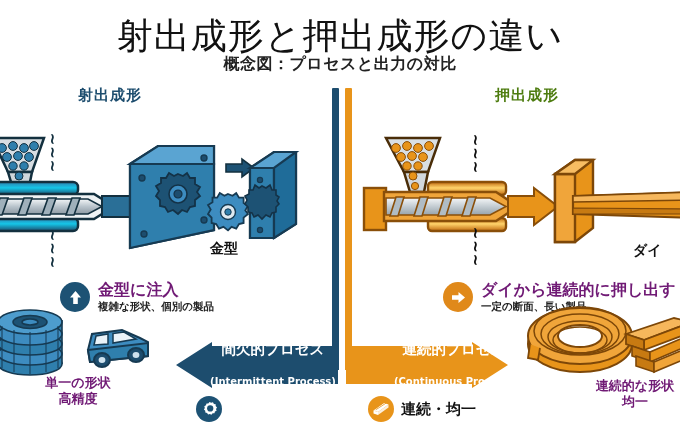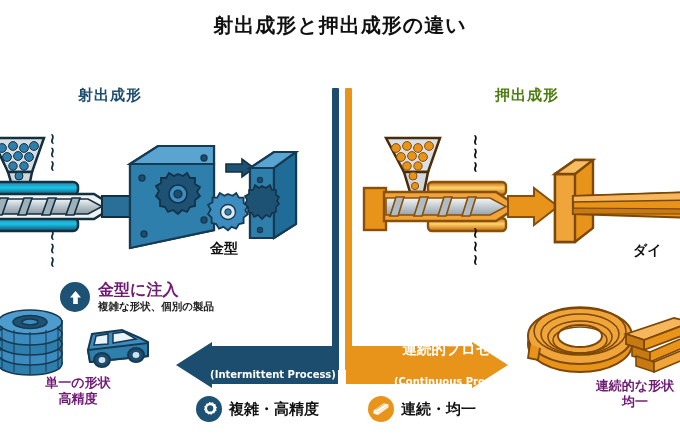--- a/index.html
+++ b/index.html
@@ -6,21 +6,21 @@
   body{
     width:680px;height:440px;overflow:hidden;background:#ffffff;
     font-family:"DejaVu Sans","Liberation Sans",sans-serif;
     color:#1a1a1a;position:relative;
   }
   #stage{position:relative;width:680px;height:440px;}
 
   
   .title{
     position:absolute;left:0;top:12px;width:680px;text-align:center;
-    font-size:20px;font-weight:bold;letter-spacing:1px;color:#111;
+    font-size:36px;font-weight:normal;letter-spacing:1px;color:#111;
   }
   .subtitle{
     position:absolute;left:0;top:54px;width:680px;text-align:center;
     font-size:16px;font-weight:bold;color:#222;letter-spacing:.5px;
   }
 
   
   .col-head{
     position:absolute;font-size:15px;font-weight:bold;letter-spacing:1px;
   }
@@ -79,20 +79,21 @@
   .out-cap{position:absolute;text-align:center;font-size:13px;font-weight:bold;
     color:#701a75;line-height:1.25;}
   svg{display:block;overflow:visible;}
 </style>
 </head>
 <body>
 
 <div id="stage">
 
   <div class="title">射出成形と押出成形の違い</div>
+  <div class="subtitle">概念図：プロセスと出力の対比</div>
 
   <div class="col-head left">射出成形</div>
   <div class="col-head right">押出成形</div>
 
   <div class="divider blue"></div>
   <div class="divider orange"></div>
   <div class="div-foot blue"></div>
   <div class="div-foot orange"></div>
 
   <div class="machine" style="left:-18px;top:134px;">
@@ -280,20 +281,31 @@
       <svg width="17" height="17" viewBox="0 0 17 17">
         <path d="M8.5 2 L14 8.5 L10.8 8.5 L10.8 15 L6.2 15 L6.2 8.5 L3 8.5 Z" fill="#fff"></path>
       </svg>
     </div>
     <div class="txt">
       <div class="main">金型に注入</div>
       <div class="sub">複雑な形状、個別の製品</div>
     </div>
   </div>
 
+  <div class="callout" style="left:443px;top:282px;">
+    <div class="badge orange">
+      <svg width="17" height="17" viewBox="0 0 17 17">
+        <path d="M15 8.5 L8.5 14 L8.5 10.8 L2 10.8 L2 6.2 L8.5 6.2 L8.5 3 Z" fill="#fff"></path>
+      </svg>
+    </div>
+    <div class="txt">
+      <div class="main">ダイから連続的に押し出す</div>
+      <div class="sub">一定の断面、長い製品</div>
+    </div>
+  </div>
 
   <div class="machine" style="left:-14px;top:300px;">
     <svg width="180" height="80" viewBox="0 0 180 80">
 
       <g>
         <g fill="#2f7fad" stroke="#163a52" stroke-width="1.6">
           <ellipse cx="44" cy="64" rx="32" ry="11"></ellipse>
           <rect x="12" y="20" width="64" height="44" fill="#2f7fad" stroke="none"></rect>
           <path d="M12 20 L12 64 M76 20 L76 64"></path>
           <ellipse cx="44" cy="54" rx="32" ry="11" fill="#3d8cc0"></ellipse>
@@ -355,20 +367,21 @@
   <div class="out-cap" style="left:570px;top:378px;width:130px;">
     <div>連続的な形状</div>
     <div>均一</div>
   </div>
 
   <div class="banner" style="left:176px;top:342px;width:162px;">
     <svg width="162" height="46" viewBox="0 0 162 46" style="position:absolute;left:0;top:0;">
       <path d="M162 4 L36 4 L36 0 L0 23 L36 46 L36 42 L162 42 Z" fill="#1d4d6e"></path>
     </svg>
     <div class="b-txt" style="padding-left:16px;">
+      <div class="b-main">間欠的プロセス</div>
       <div class="b-sub">(Intermittent Process)</div>
     </div>
   </div>
 
   <div class="banner" style="left:346px;top:342px;width:162px;">
     <svg width="162" height="46" viewBox="0 0 162 46" style="position:absolute;left:0;top:0;">
       <path d="M0 4 L126 4 L126 0 L162 23 L126 46 L126 42 L0 42 Z" fill="#e8941a"></path>
     </svg>
     <div class="b-txt" style="padding-right:16px;padding-left:27px;">
       <div class="b-main">連続的プロセス</div>
@@ -379,21 +392,20 @@
   <div class="chip" style="left:196px;top:396px;">
     <div class="cicon blue">
       <svg width="17" height="17" viewBox="0 0 24 24">
         <path d="M12 1.5 L14.4 2.6 L16.9 1.9 L18.2 4.2 L20.8 4.6 L20.7 7.2 L22.6 9 L21.2 11.2
                  L22 13.7 L19.7 14.9 L19 17.4 L16.4 17.4 L14.7 19.4 L12.4 18.4 L10 19.2
                  L8.6 17 L6.1 16.4 L6 13.8 L4.1 12 L5.4 9.8 L4.7 7.3 L7 6.1 L7.8 3.6
                  L10.3 3.7 Z" fill="#fff"></path>
         <circle cx="13" cy="10.5" r="4.4" fill="#1d5274"></circle>
       </svg>
     </div>
-    <div class="clabel">複雑・高精度</div>
   </div>
 
   <div class="chip" style="left:368px;top:396px;">
     <div class="cicon orange">
       <svg width="18" height="18" viewBox="0 0 24 24">
         <path d="M2 14 L16 4 L22 6 L8 16 Z" fill="#fff"></path>
         <path d="M2 14 L8 16 L8 20 L2 18 Z" fill="#fff"></path>
         <path d="M8 16 L22 6 L22 10 L8 20 Z" fill="#fff" opacity=".85"></path>
         <path d="M4 11 L18 2" stroke="#e8941a" stroke-width="1.1" fill="none"></path>
         <path d="M5 13 L19 4" stroke="#e8941a" stroke-width="1.1" fill="none"></path>

